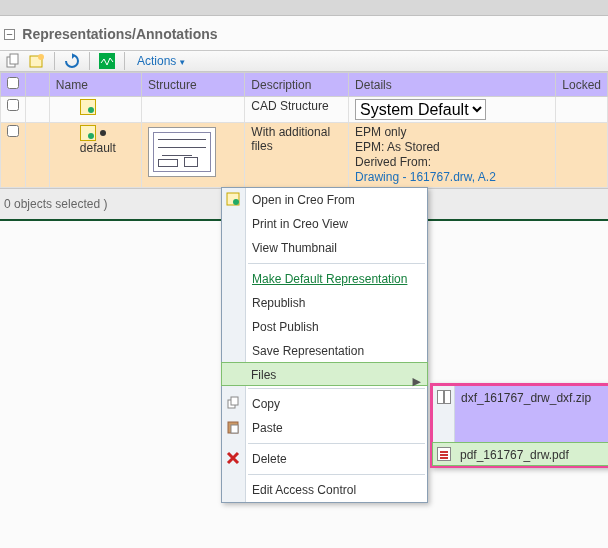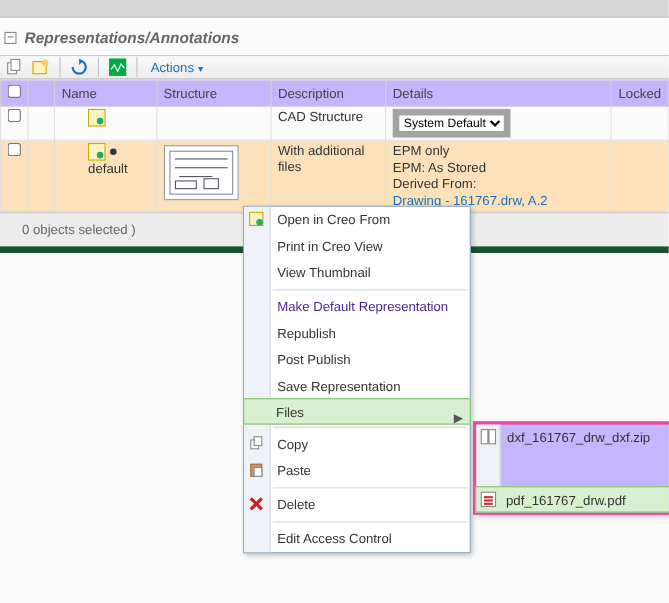--- a/index.html
+++ b/index.html
@@ -1,20 +1,20 @@
 <!DOCTYPE html>
 <html><head>
   <meta charset="utf-8">
   <style>
     * { box-sizing: border-box; margin: 0; padding: 0; }
     body { font-family: Arial, sans-serif; font-size: 12px; background: #fbfbfb; color: #333; width: 608px; height: 548px; overflow: hidden; position: relative; }
     .top-bar { height: 16px; background: #d8d8d8; border-bottom: 1px solid #c0c0c0; }
     .section-header { padding: 10px 4px 8px 4px; }
     .section-header .toggle { display: inline-block; width: 11px; height: 11px; border: 1px solid #888; background: #fff; text-align: center; line-height: 9px; font-size: 11px; margin-right: 4px; cursor: pointer; color: #555; vertical-align: middle; }
-    .section-header .title { font-size: 14px; font-weight: bold; color: #666; vertical-align: middle; font-style: italic; }
+    .section-header .title { font-size: 14px; font-weight: bold; color: #666; vertical-align: middle; }
     .toolbar { height: 22px; border-top: 1px solid #c8c8c8; border-bottom: 1px solid #c8c8c8; background: linear-gradient(#fafafa,#ececec); display: flex; align-items: center; padding: 0 4px; gap: 6px; }
     .toolbar .ticon { width: 18px; height: 18px; display: inline-flex; align-items: center; justify-content: center; cursor: pointer; }
     .divider { width: 1px; height: 18px; background: #c0c0c0; margin: 0 2px; }
     .actions-menu { color: #1b6fbb; font-size: 12px; cursor: pointer; padding: 0 4px; }
     .actions-menu .caret { font-size: 8px; margin-left: 2px; }
     table.grid { width: 100%; border-collapse: collapse; }
     table.grid th { text-align: left; font-weight: normal; color: #444; background: #c4b5fd; border: 1px solid #d0d0d0; padding: 4px 6px; height: 22px; font-size: 12px; }
     table.grid td { border: 1px solid #e0e0e0; padding: 2px 6px; vertical-align: top; font-size: 12px; }
     .col-check { width: 18px; }
     .col-gap { width: 26px; }
@@ -22,30 +22,30 @@
     .row-selected td { background: #fce1ba; }
     .cell-name { padding-left: 30px !important; position: relative; }
     .ficon { width: 16px; height: 16px; display: inline-block; background: #fff3c0; border: 1px solid #c8a800; margin-right: 4px; vertical-align: middle; position: relative; }
     .ficon::after { content: ""; position: absolute; right: 1px; bottom: 1px; width: 6px; height: 6px; background: #2a6; border-radius: 50%; }
     .dot { display:inline-block; width:6px; height:6px; background:#333; border-radius:50%; vertical-align:middle; margin-right:3px; }
     .thumb { width: 68px; height: 50px; background: #fff; border: 1px solid #999; position: relative; margin: 2px 0; }
     .thumb .drawing { position: absolute; inset: 4px; border: 1px solid #88a; }
     .thumb .line { position: absolute; background: #556; }
     .details-lines span { display: block; line-height: 15px; }
     .link { color: #1b6fbb; }
-    select { font-size: 11px; border: 6px solid #a3a3a3; background: #fff; }
+    select { font-size: 16px; border: 1px solid #a3a3a3; background: #fff; }
     input[type="checkbox"] { width: 12px; height: 12px; }
-    .footer { padding: 8px 20px; color: #666; background: #ececec; border-top: 1px solid #c8c8c8; border-bottom: 6px solid #14532d; }
+    .footer { padding: 8px 4px; color: #666; background: #ececec; border-top: 1px solid #c8c8c8; border-bottom: 2px solid #14532d; }
 
     
     .context-menu { position: absolute; left: 221px; top: 187px; width: 207px; background: #fff; border: 1px solid #8a9fb4; box-shadow: 2px 2px 5px rgba(0,0,0,0.25); z-index: 10; }
     .cm-iconcol { position: absolute; left: 0; top: 0; bottom: 0; width: 24px; background: #eef2f6; border-right: 1px solid #d0d8e0; }
     .cm-items { position: relative; }
     .cm-item { position: relative; height: 24px; line-height: 24px; padding-left: 30px; cursor: pointer; }
-    .cm-item.disabled { color: #4c1d95; cursor: default; }
+    .cm-item.disabled { color: #15803d; cursor: default; text-decoration: underline; }
     .cm-item.highlight { background: #d7f0cf; border: 1px solid #7fbf6f; margin: -1px; padding-left: 29px; }
     .cm-item .mi-icon { position: absolute; left: 3px; top: 3px; width: 16px; height: 16px; display:flex; align-items:center; justify-content:center; }
     .cm-item .arrow { position: absolute; right: 6px; top: 6px; font-size: 11px; color: #555; }
     .cm-sep { height: 1px; background: #d0d8e0; margin: 3px 2px 3px 26px; }
     
     .submenu { position: absolute; left: 430px; top: 383px; width: 198px; background: #c4b5fd; border: 3px solid #ec4899; box-shadow: 2px 2px 5px rgba(0,0,0,0.25); z-index: 11; }
     .submenu .cm-item { padding-left: 28px; }
     .submenu .cm-iconcol { width: 22px; }
     .submenu .cm-item.highlight { padding-left: 27px; margin-top: 32px; }
     .page-icon { width: 14px; height: 14px; background: #fff; border: 1px solid #888; position: relative; }

